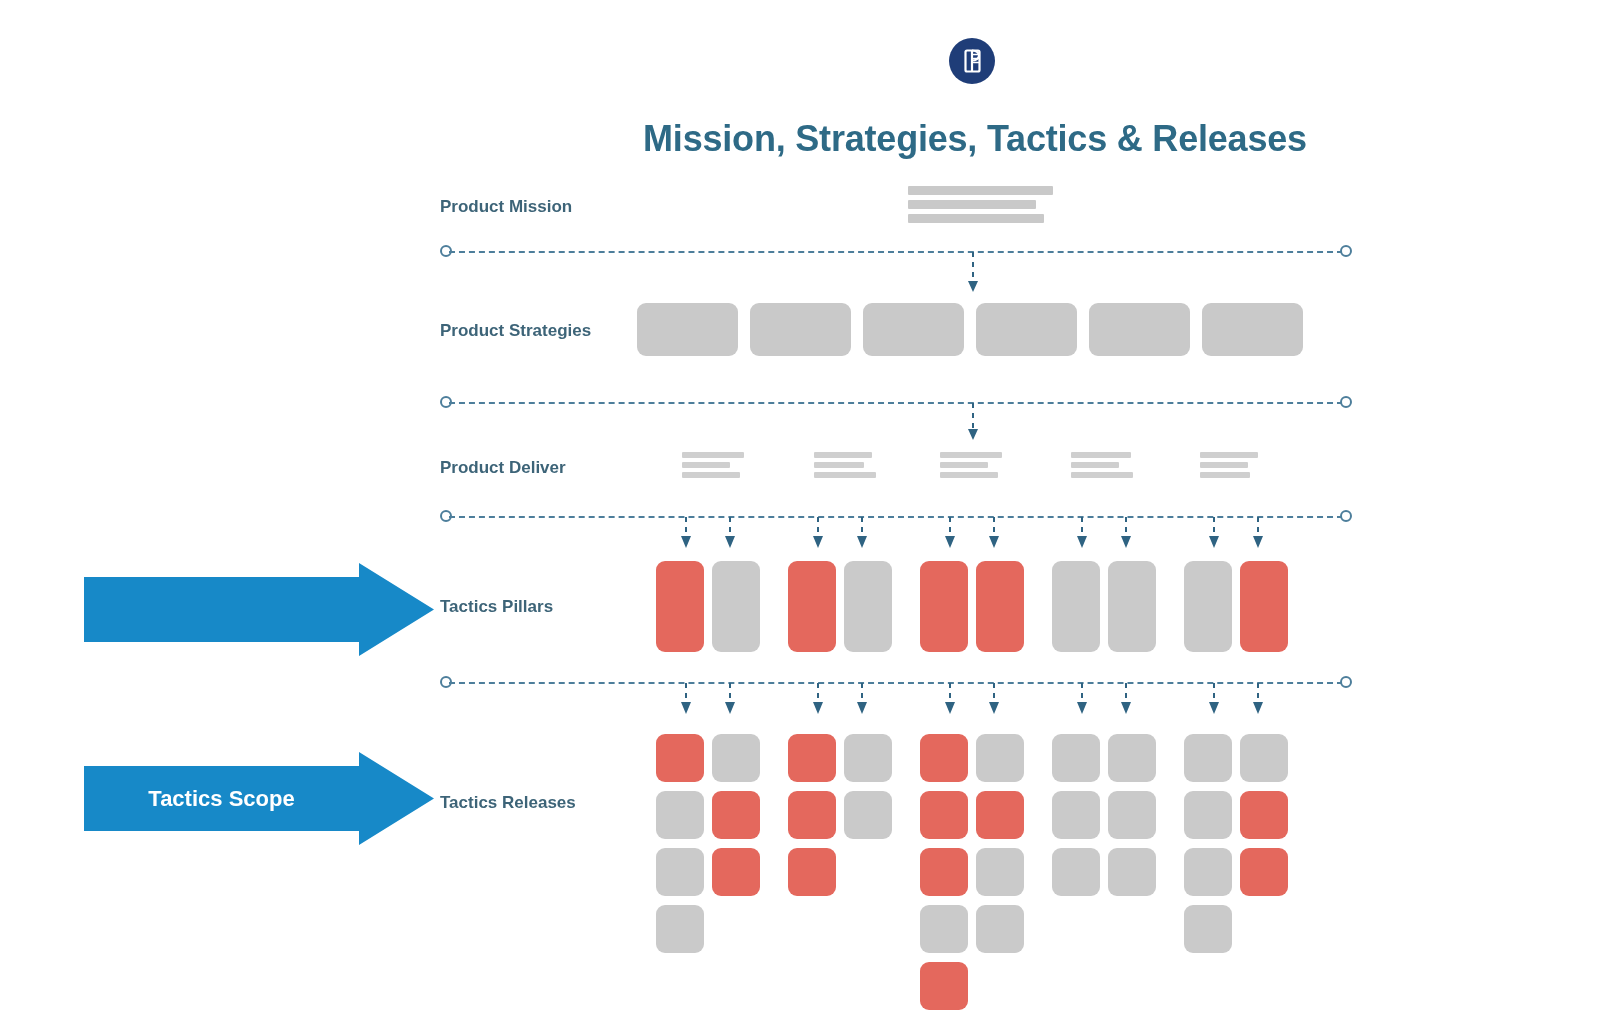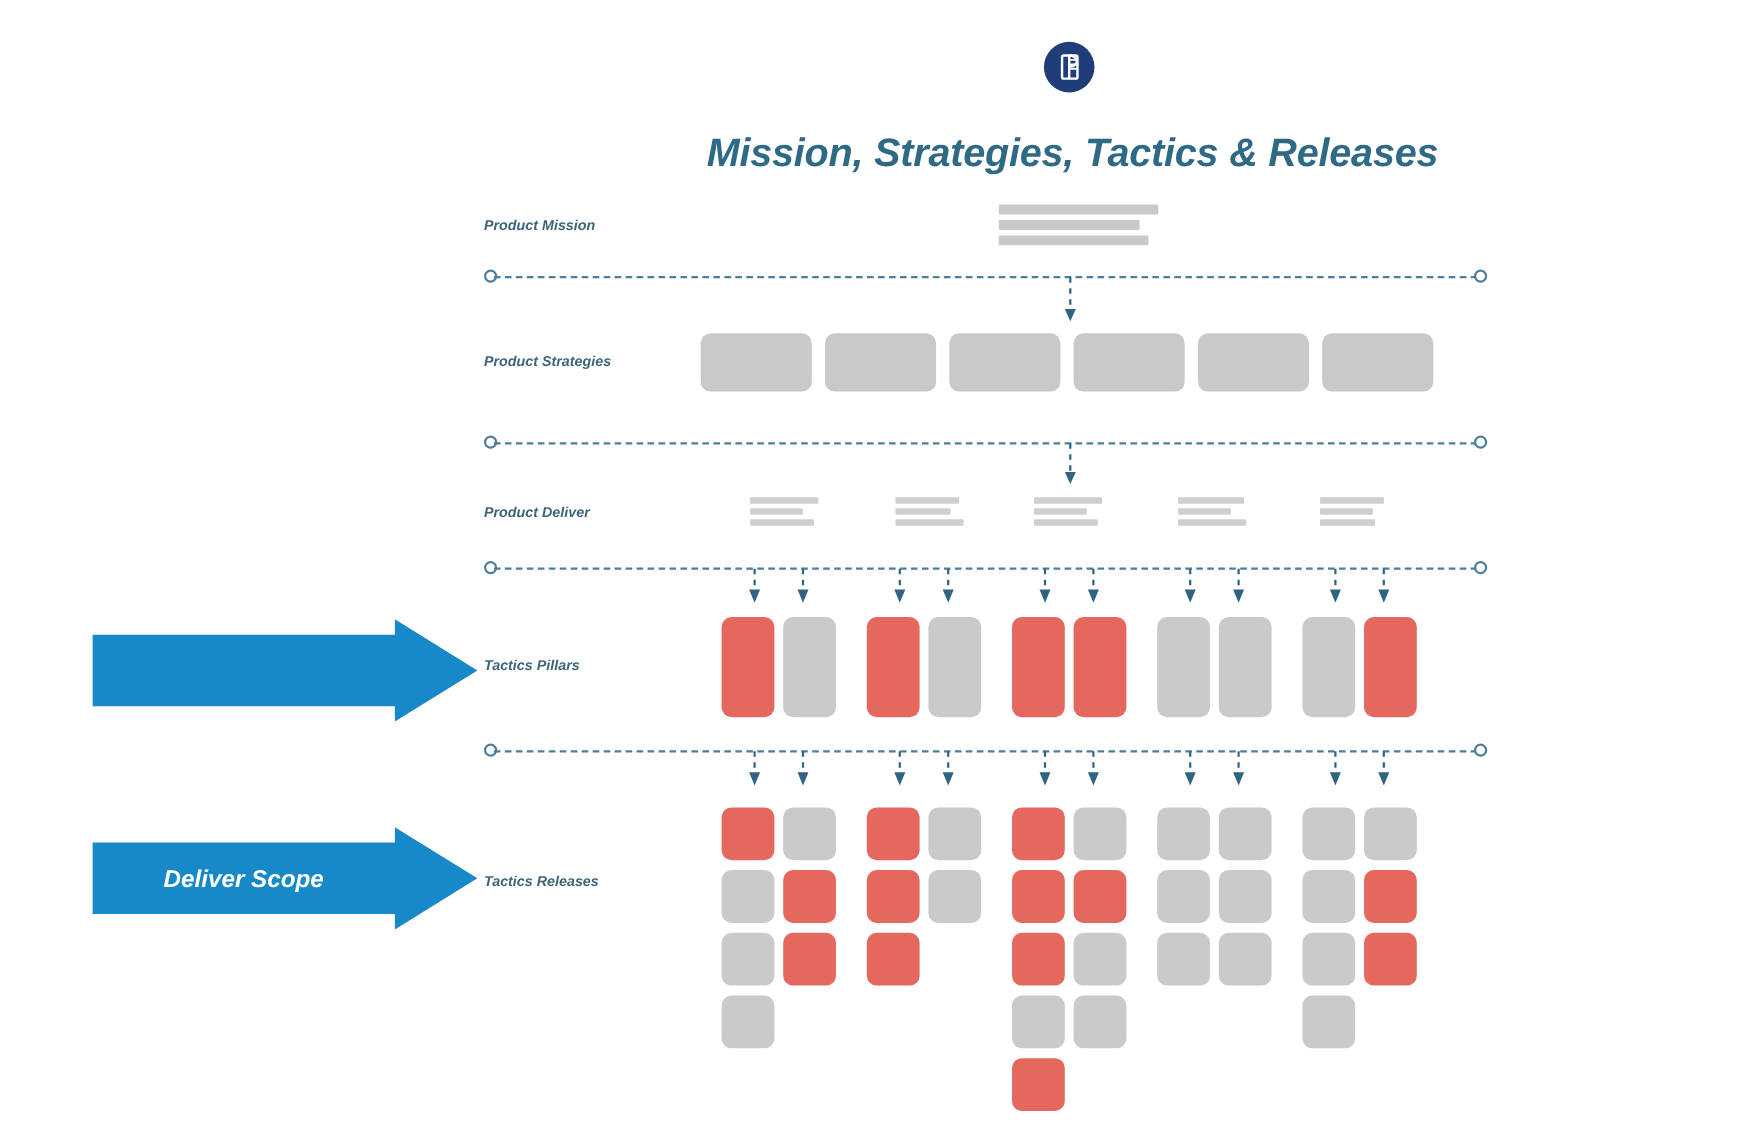--- a/index.html
+++ b/index.html
@@ -2,41 +2,41 @@
 <html><head>
 <meta charset="utf-8">
 <style>
   html,body{margin:0;padding:0;}
   body{
     width:1600px;height:1035px;
     background:#ffffff;
     font-family:"Liberation Sans","DejaVu Sans",sans-serif;
     position:relative;overflow:hidden;
   }
-  .stage{position:absolute;left:0;top:0;width:1564px;height:1035px;font-style:italic;}
+  .stage{position:absolute;left:0;top:0;width:1564px;height:1035px;}
 
   
   .logo{
     position:absolute;left:949px;top:38px;width:46px;height:46px;
     border-radius:50%;background:#1f3d78;
   }
   .logo svg{position:absolute;left:0;top:0;}
 
   
   .title{
     position:absolute;left:400px;top:118px;width:1150px;
     text-align:center;
     font-size:36px;font-weight:bold;color:#2e6a86;
     letter-spacing:-0.2px;white-space:nowrap;
   }
 
   
   .row-label{
     position:absolute;
-    font-size:13px;font-weight:bold;color:#3d6478;
+    font-size:17px;font-weight:bold;color:#3d6478;
     white-space:nowrap;
   }
 
   
   .rail{position:absolute;left:440px;width:912px;height:14px;}
   .rail .line{
     position:absolute;left:9px;top:6px;right:9px;height:0;
     border-top:2px dashed #4d7e9b;
   }
   .rail .cap{
@@ -344,16 +344,16 @@
   <div class="cta" style="left:84px;top:563px;width:350px;height:93px;">
     <svg width="350" height="93" viewBox="0 0 350 93">
       <path d="M0,14 L275,14 L275,0 L350,46.5 L275,93 L275,79 L0,79 Z" fill="#1789c8"></path>
     </svg>
   </div>
 
   <div class="cta" style="left:84px;top:752px;width:350px;height:93px;">
     <svg width="350" height="93" viewBox="0 0 350 93">
       <path d="M0,14 L275,14 L275,0 L350,46.5 L275,93 L275,79 L0,79 Z" fill="#1789c8"></path>
     </svg>
-    <div class="cta-text">Deliver Scope</div>
+    <div class="cta-text">Tactics Scope</div>
   </div>
 
 </div>
 
 </body></html>

